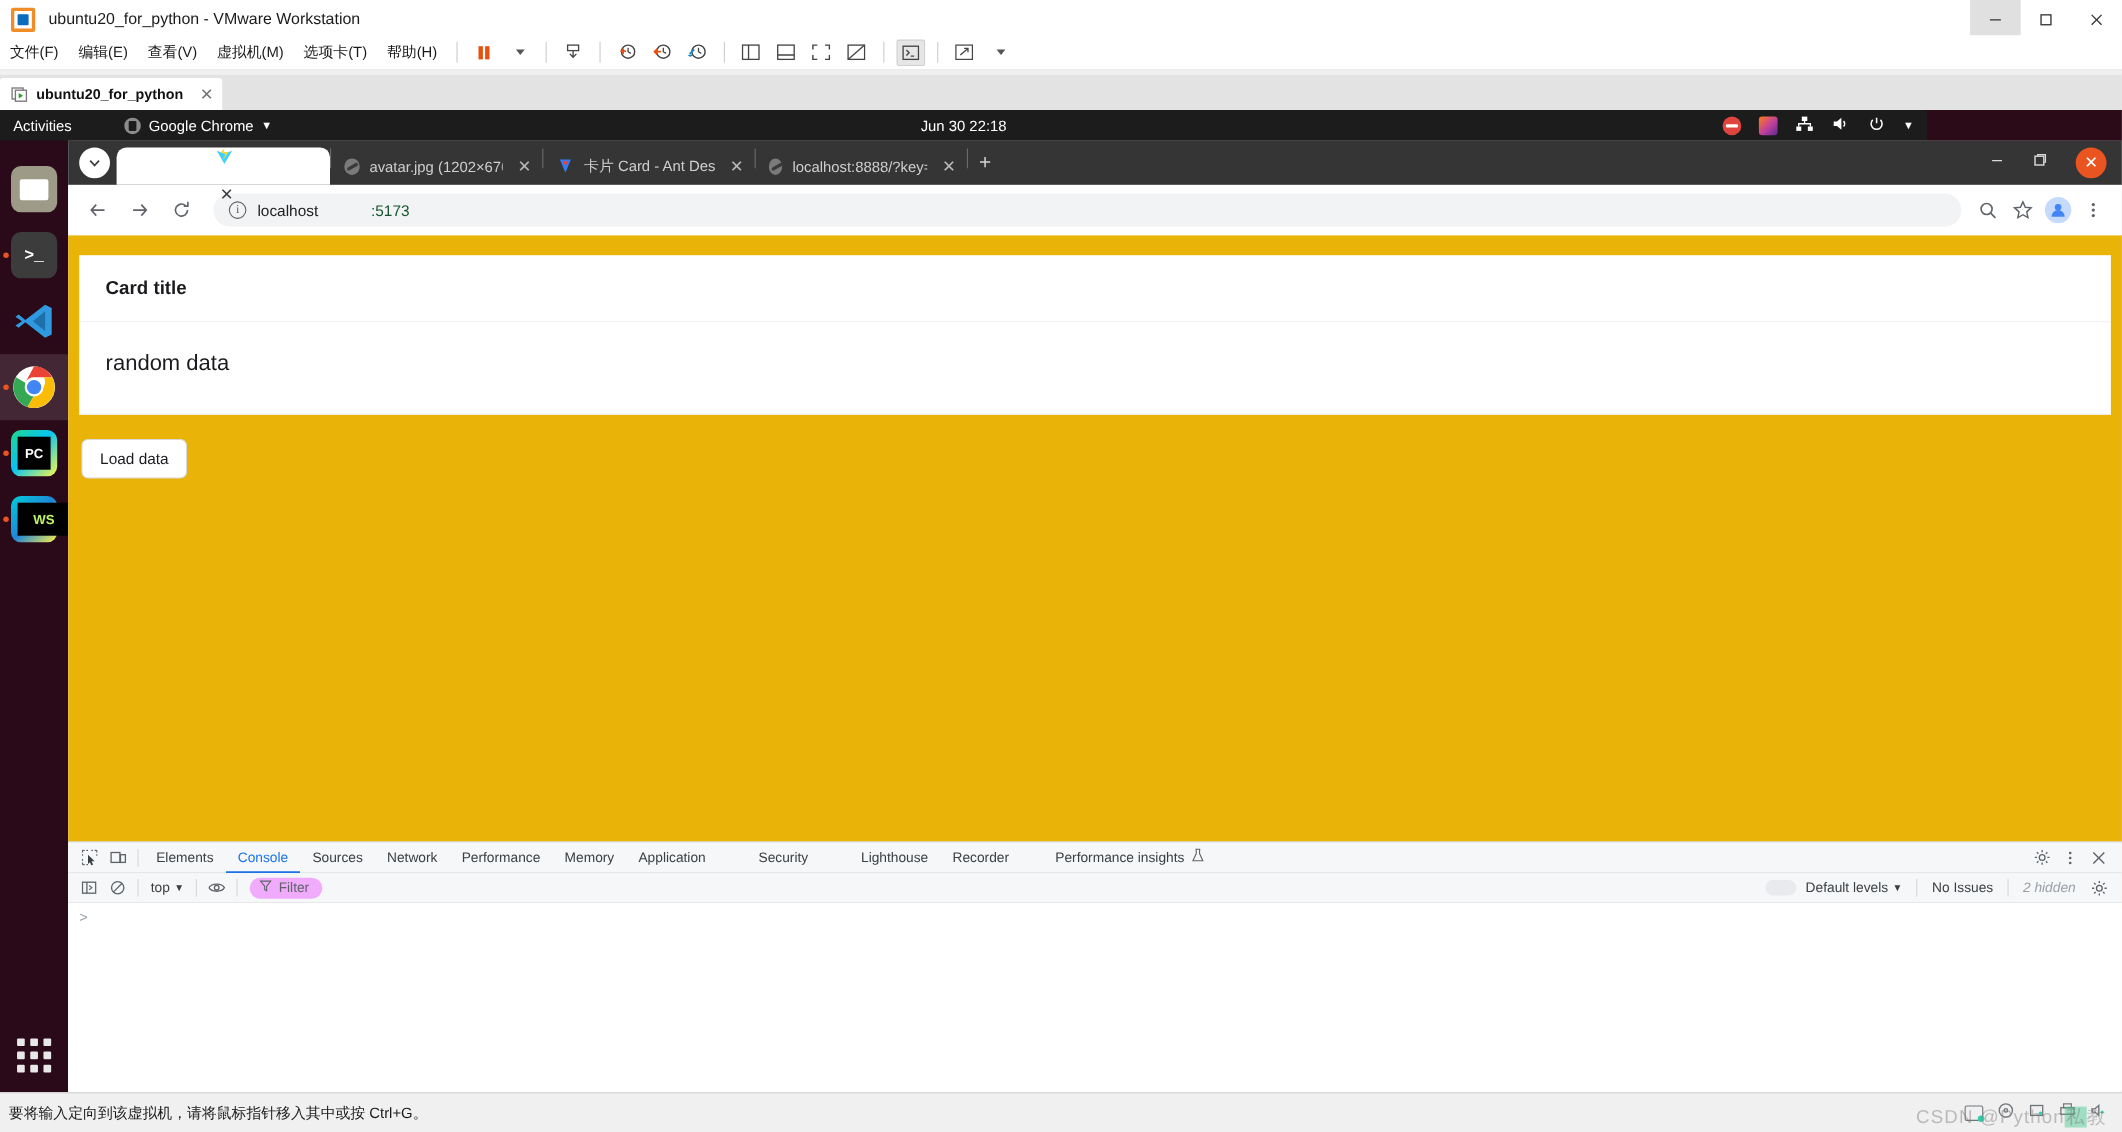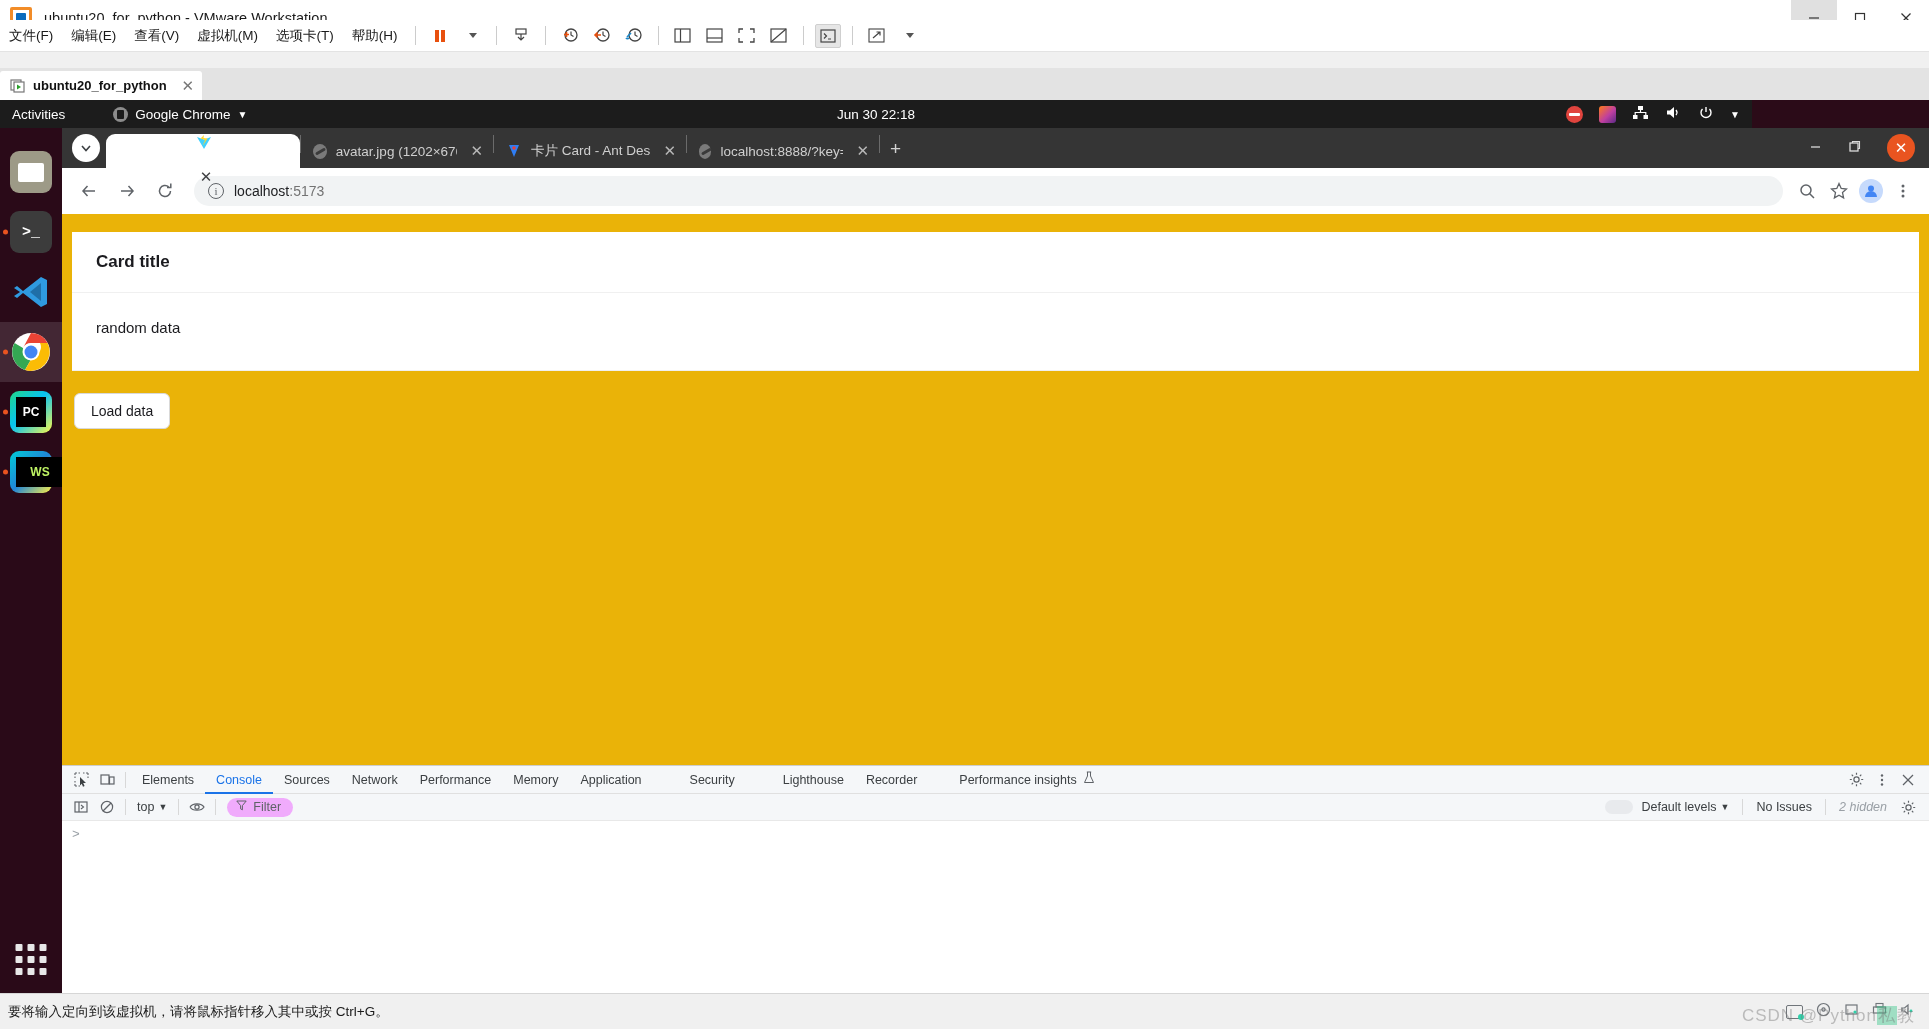--- a/index.html
+++ b/index.html
@@ -18,21 +18,21 @@
   .vm-logo { width: 22px; height: 22px; margin-left: 10px; position: relative; flex: 0 0 auto; }
   .vm-logo .sq-out { position: absolute; inset: 0; border: 3px solid #f28c28; border-radius: 2px; }
   .vm-logo .sq-in { position: absolute; left: 6px; top: 6px; width: 10px; height: 10px; background: #0b6bbd; border-radius: 1px; }
   .vm-title { font-size: 14.5px; color: #1a1a1a; margin-left: 12px; white-space: nowrap; }
   .vm-wincontrols { position: absolute; right: 0; top: 0; height: 36px; display: flex; }
   .vm-wc { width: 46px; height: 36px; display: flex; align-items: center; justify-content: center; color: #333; }
   .vm-wc.min { background: #e0e0e0; }
   .vm-wc svg { display: block; }
 
   .vm-menubar {
-    position: absolute; top: 20px; left: 0; width: 1929px; height: 32px;
+    position: absolute; top: 32px; left: 0; width: 1929px; height: 32px;
     background: #ffffff; display: flex; align-items: center; border-bottom: 1px solid #e3e3e3;
   }
   .vm-menu { font-size: 13.5px; color: #1a1a1a; padding: 0 9px; white-space: nowrap; }
   .vm-sep { width: 1px; height: 19px; background: #cccccc; margin: 0 8px; }
   .tb-btn { width: 26px; height: 24px; display: flex; align-items: center; justify-content: center; margin: 0 3px; position: relative; }
   .tb-btn.boxed { background: #e6e6e6; border: 1px solid #cfcfcf; border-radius: 2px; }
   .caret { width: 0; height: 0; border-left: 4px solid transparent; border-right: 4px solid transparent; border-top: 5px solid #555; margin-left: 2px; }
 
   .vm-tabrow {
     position: absolute; top: 68px; left: 0; width: 1929px; height: 32px;
@@ -97,30 +97,30 @@
 
   .chrome-toolbar { height: 46px; background: #fff; display: flex; align-items: center; padding: 0 10px; }
   .nav-btn { width: 34px; height: 34px; display: flex; align-items: center; justify-content: center; color: #5f6368; font-size: 17px; margin-right: 4px; }
   .omnibox {
     flex: 1; height: 30px; background: #f1f3f4; border-radius: 15px;
     display: flex; align-items: center; padding: 0 14px; gap: 10px; margin: 0 8px;
     font-size: 14px; color: #202124;
   }
   .info-ico { width: 16px; height: 16px; border: 1.6px solid #5f6368; border-radius: 50%; color: #5f6368; font-size: 11px; display: flex; align-items: center; justify-content: center; font-family: "Liberation Serif", serif; }
   .url-host { color: #202124; }
-  .url-port { color: #737373; }
+  .url-port { color: #14532d; padding-left: 48px; }
   .tool-ico { width: 32px; height: 32px; display: flex; align-items: center; justify-content: center; color: #5f6368; }
   .avatar-ico { width: 24px; height: 24px; border-radius: 50%; background: #c6dafc; display: flex; align-items: center; justify-content: center; }
 
   
   .viewport { position: relative; height: 611px; background: #eab308; overflow: hidden; }
   .card { margin: 18px 10px 0 10px; background: #fff; }
   .card-head { padding: 20px 24px; border-bottom: 1px solid #f0f0f0; }
   .card-title { font-size: 17px; font-weight: bold; color: #1b1b1f; }
-  .card-body { padding: 26px 24px 34px 24px; border-bottom: 1px solid #f0f0f0; font-size: 15px; color: #1b1b1f; }
+  .card-body { padding: 26px 24px 34px 24px; border-bottom: 1px solid #f0f0f0; font-size: 20px; color: #1b1b1f; }
   .load-btn {
     margin: 22px 0 0 12px; padding: 9px 16px; font-size: 14px; color: #1b1b1f;
     background: #fff; border: 1px solid #d9d9d9; border-radius: 6px; display: inline-block;
   }
 
   
   .devtools { position: absolute; left: 0; bottom: 0; width: 1867px; height: 228px; background: #fff; border-top: 1px solid #cdcdcd; font-size: 12.5px; color: #3c4043; }
   .dt-tabbar { height: 28px; display: flex; align-items: center; border-bottom: 1px solid #e0e0e0; background: #f5f7f9; padding-left: 6px; }
   .dt-ico { width: 26px; height: 24px; display: flex; align-items: center; justify-content: center; color: #5f6368; }
   .dt-tab { padding: 0 11px; height: 28px; line-height: 28px; white-space: nowrap; }

